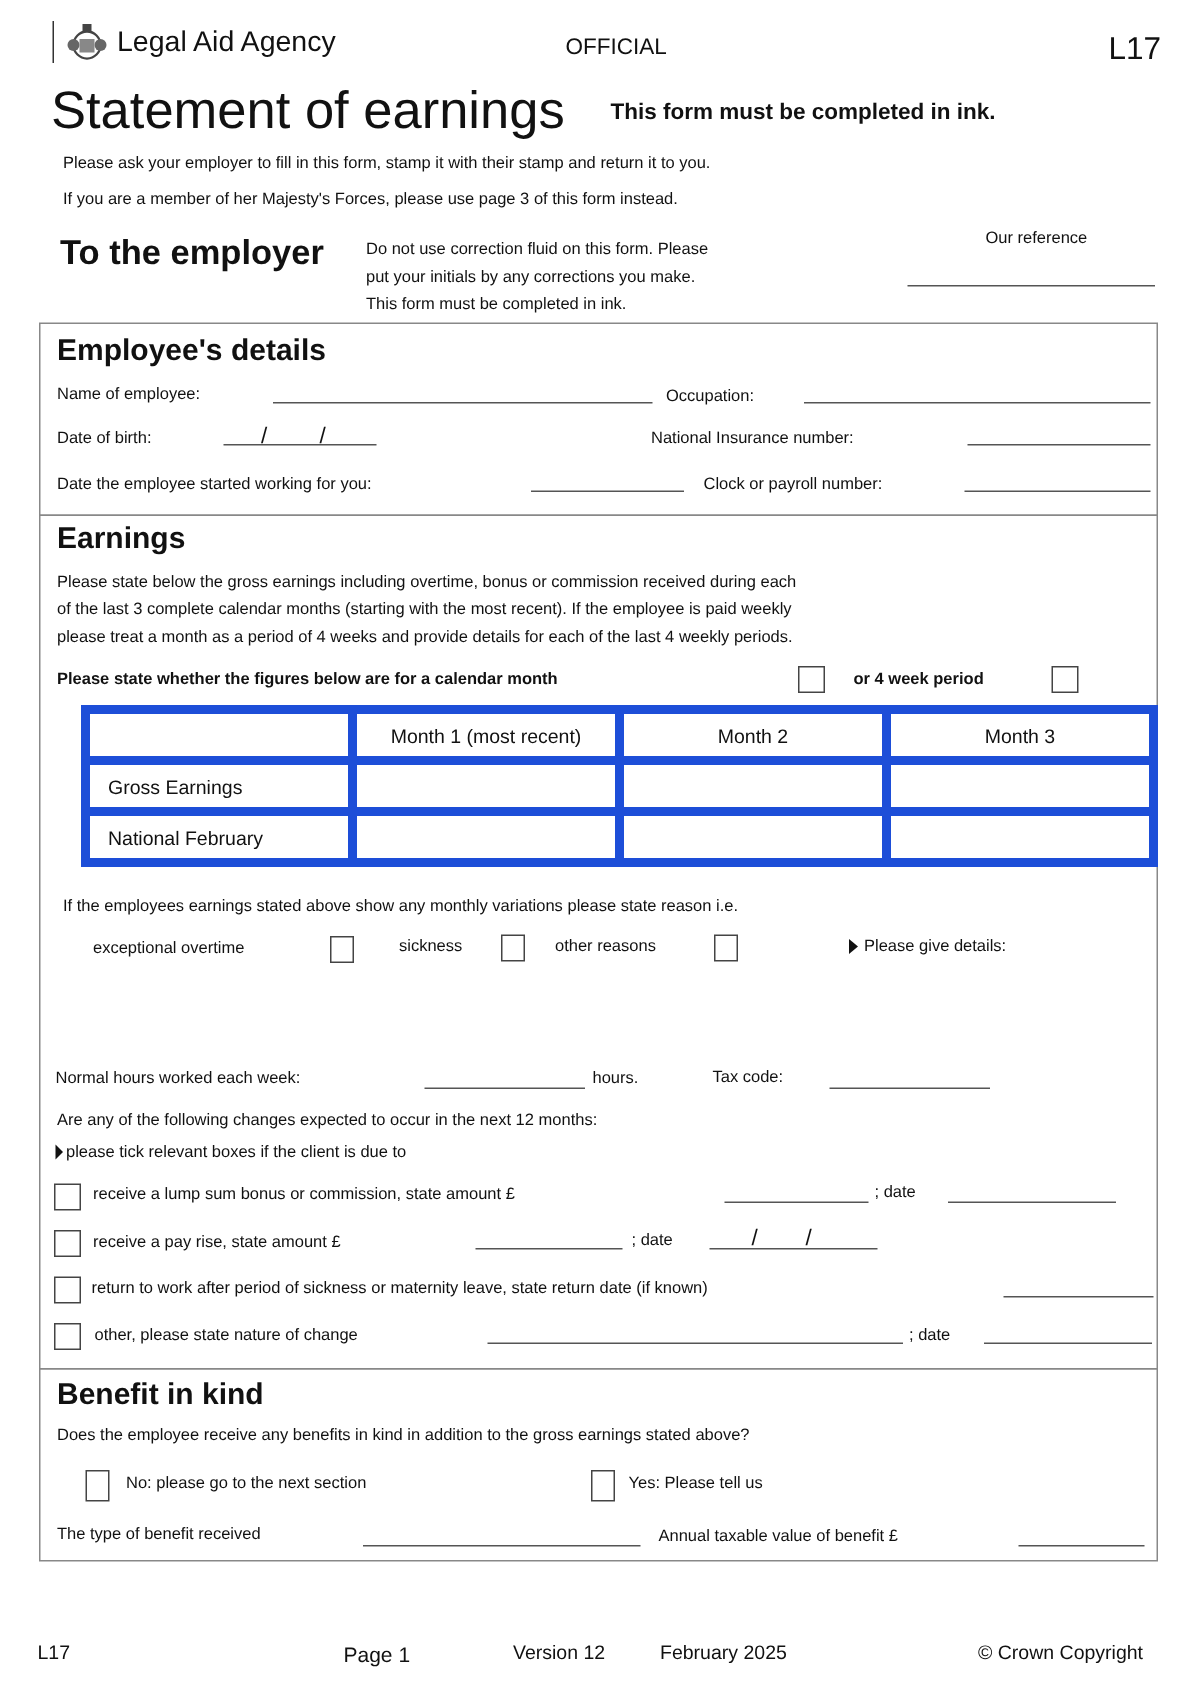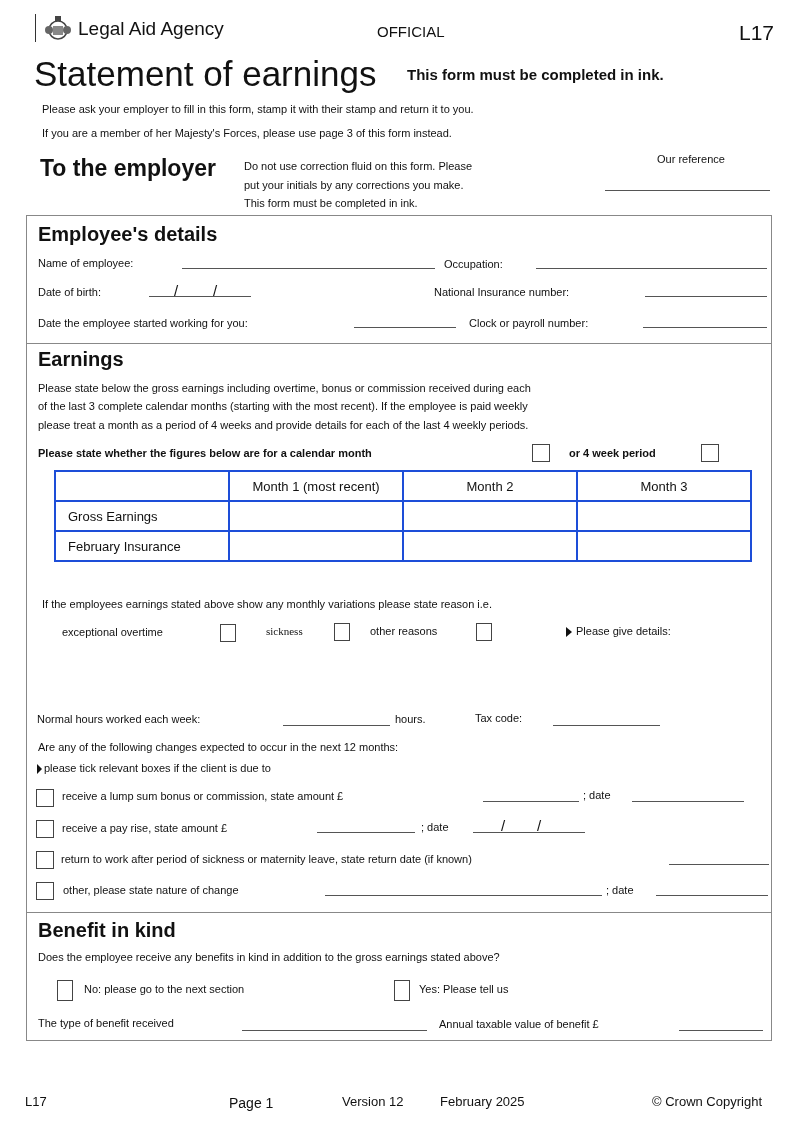--- a/index.html
+++ b/index.html
@@ -4,21 +4,21 @@
 <style>
   html, body { margin:0; padding:0; background:#fff; }
   body { width:800px; height:1130px; position:relative; font-family:"Liberation Sans", sans-serif; color:#111; overflow:hidden; }
   .abs { position:absolute; }
   .line { position:absolute; border-bottom:1px solid #555; height:0; }
   .box { position:absolute; width:16px; height:18px; border:1px solid #444; background:#fff; box-sizing:border-box; }
   .lbl { position:absolute; font-size:11px; white-space:nowrap; }
   .h2 { position:absolute; font-size:20px; font-weight:bold; white-space:nowrap; }
   .frame { position:absolute; left:26px; width:746px; border:1px solid #888; box-sizing:border-box; }
   table.earn { position:absolute; left:54px; top:470px; border-collapse:collapse; font-size:13px; }
-  table.earn td { border:2px solid #1d4ed8; height:28px; padding:0 12px; }
+  table.earn td { border:6px solid #1d4ed8; height:28px; padding:0 12px; }
   table.earn td.hdr { text-align:center; }
   .tri { display:inline-block; width:0; height:0; border-top:5px solid transparent; border-bottom:5px solid transparent; border-left:6px solid #111; margin-right:4px; vertical-align:middle; }
   .slash { position:absolute; font-size:15px; }
 </style>
 </head>
 <body>
 
 <div class="abs" style="left:35px;top:14px;width:1px;height:28px;background:#333;"></div>
 <div class="abs" style="left:42px;top:14px;width:32px;height:28px;">
   <svg width="32" height="28" viewBox="0 0 32 28">
@@ -83,32 +83,32 @@
     <td class="hdr" style="width:148px;">Month 2</td>
     <td class="hdr" style="width:148px;">Month 3</td>
   </tr>
   <tr>
     <td>Gross Earnings</td>
     <td></td>
     <td></td>
     <td></td>
   </tr>
   <tr>
-    <td>February Insurance</td>
+    <td>National February</td>
     <td></td>
     <td></td>
     <td></td>
   </tr>
 </tbody>
   </table>
 
 <div class="lbl" style="left:42px;top:598px;">If the employees earnings stated above show any monthly variations please state reason i.e.</div>
 <div class="lbl" style="left:62px;top:626px;">exceptional overtime</div>
 <div class="box" style="left:220px;top:624px;"></div>
-<div class="lbl" style="left:266px;top:625px;font-family:Liberation Serif, serif;">sickness</div>
+<div class="lbl" style="left:266px;top:625px;">sickness</div>
 <div class="box" style="left:334px;top:623px;"></div>
 <div class="lbl" style="left:370px;top:625px;">other reasons</div>
 <div class="box" style="left:476px;top:623px;"></div>
 <div class="lbl" style="left:522px;top:625px;margin-left:44px;"><span class="tri"></span><span>Please give details:</span></div>
 <div class="abs" style="left:36px;top:648px;width:730px;height:58px;"></div>
 
 <div class="lbl" style="left:37px;top:713px;">Normal hours worked each week:</div>
 <div class="line" style="left:283px;top:725px;width:107px;"></div>
 <div class="lbl" style="left:395px;top:713px;">hours.</div>
 <div class="lbl" style="left:475px;top:712px;">Tax code:</div>

